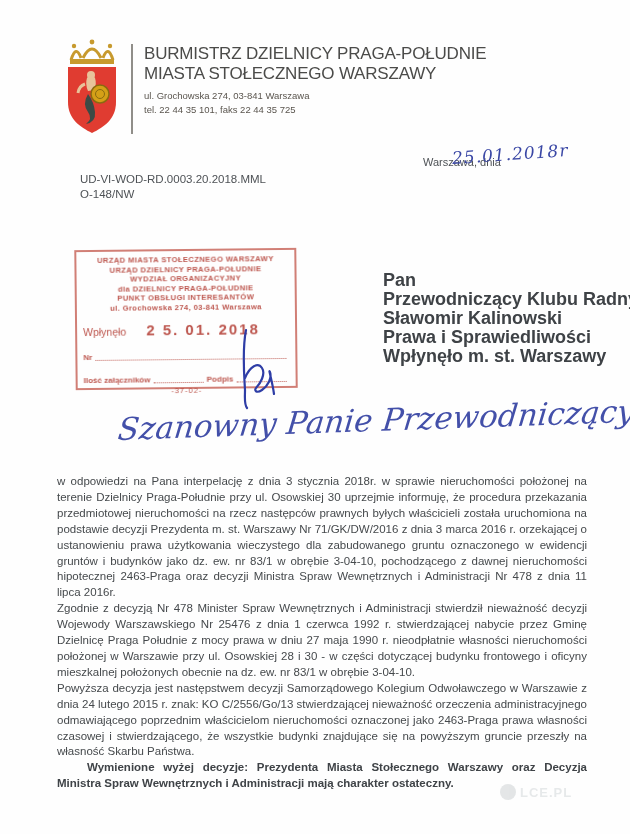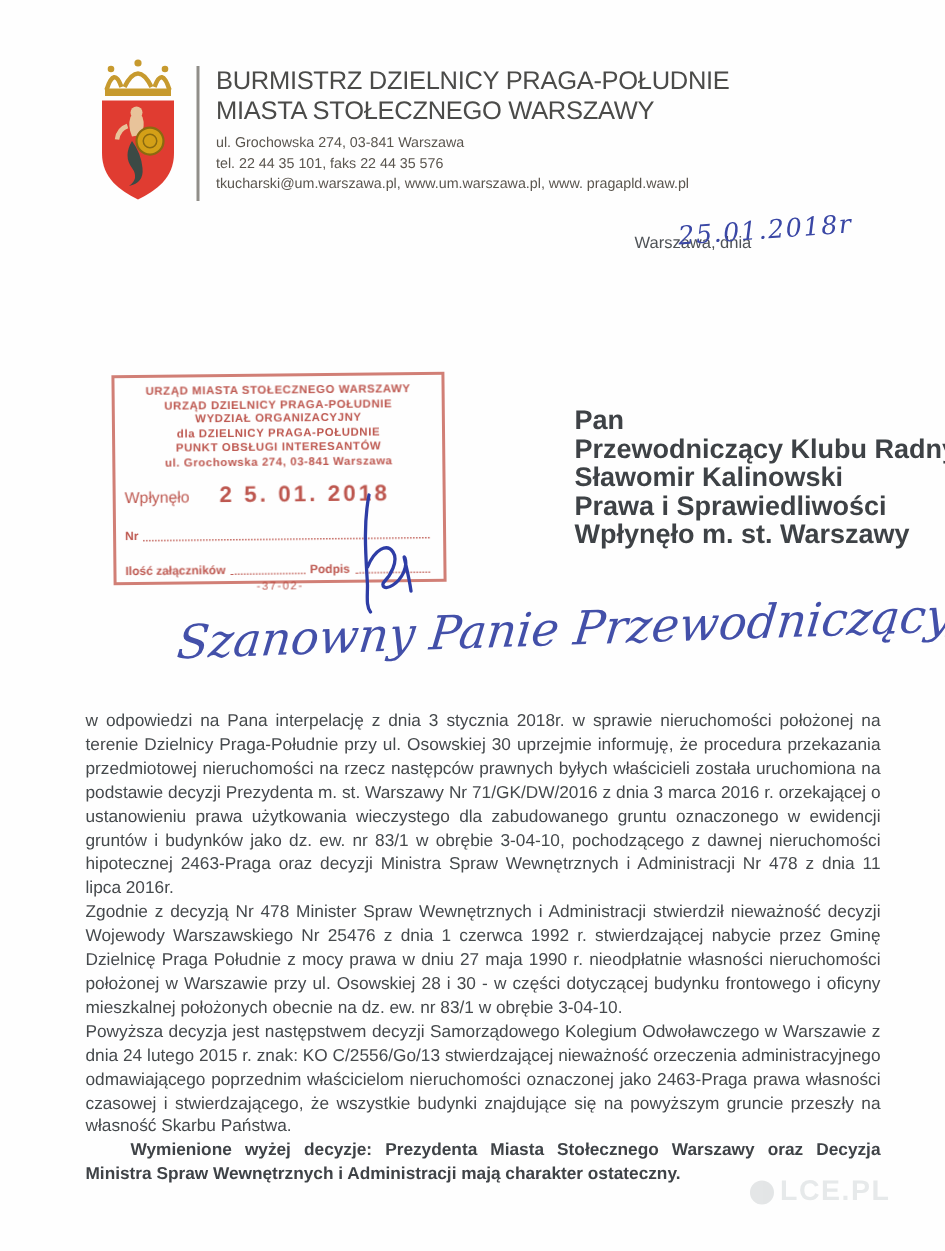--- a/index.html
+++ b/index.html
@@ -39,21 +39,21 @@
     position:absolute;left:118px;top:402px;width:510px;font-size:31px;
     transform:rotate(-2deg) skewX(-8deg);white-space:nowrap;opacity:0.95;
   }
   
   .body-text{position:absolute;left:57px;top:474px;width:530px;font-size:11.5px;line-height:15.9px;text-align:justify;color:#45494c;}
   .body-text p{margin:0;}
   .body-text p.final{font-weight:bold;text-indent:30px;color:#3f4347;}
   
   .watermark{position:absolute;left:500px;top:784px;display:flex;align-items:center;opacity:0.55;}
   .wm-blob{width:16px;height:16px;border-radius:50%;background:#cdd2d4;margin-right:4px;}
-  .wm-text{font-size:19px;font-weight:bold;letter-spacing:1px;color:#d4d8da;}
+  .wm-text{font-size:13px;font-weight:bold;letter-spacing:1px;color:#d4d8da;}
 </style>
 </head>
 <body>
 
 <div class="page">
 
   <div class="logo">
     <svg width="58" height="98" viewBox="0 0 58 98" xmlns="http://www.w3.org/2000/svg">
 
       <path d="M8 22 Q13 6 18 20 M20 20 Q29 2 38 20 M40 20 Q45 6 50 22" fill="none" stroke="#c79a2e" stroke-width="3"></path>
@@ -73,28 +73,31 @@
 
       <path d="M25 56 q-6 10 0 18 q5 7 -2 12 q10 -2 9 -12 q-1 -10 -7 -18" fill="#3c4a45"></path>
     </svg>
   </div>
   <div class="lh-rule"></div>
   <div class="lh-text">
     <div class="org1">BURMISTRZ DZIELNICY PRAGA-POŁUDNIE</div>
     <div class="org2">MIASTA STOŁECZNEGO WARSZAWY</div>
     <div class="lh-addr">
       <div>ul. Grochowska 274, 03-841 Warszawa</div>
-      <div>tel. 22 44 35 101, faks 22 44 35 576</div>
-      <div>tkucharski@um.warszawa.pl, www.um.warszawa.pl, www. pragapld.waw.pl</div>
+      <div>tel. 22 44 35 101, faks 22 44 35 725</div>
     </div>
   </div>
 
   <div class="dateline-label">Warszawa, dnia</div>
   <div class="hw hw-date">25.01.2018r</div>
 
+  <div class="refblock">
+    <div>UD-VI-WOD-RD.0003.20.2018.MML</div>
+    <div>O-148/NW</div>
+  </div>
 
   <div class="stamp">
     <div class="stamp-office">
       <div>URZĄD MIASTA STOŁECZNEGO WARSZAWY</div>
       <div>URZĄD DZIELNICY PRAGA-POŁUDNIE</div>
       <div>WYDZIAŁ ORGANIZACYJNY</div>
       <div>dla DZIELNICY PRAGA-POŁUDNIE</div>
       <div>PUNKT OBSŁUGI INTERESANTÓW</div>
       <div>ul. Grochowska 274, 03-841 Warszawa</div>
     </div>

